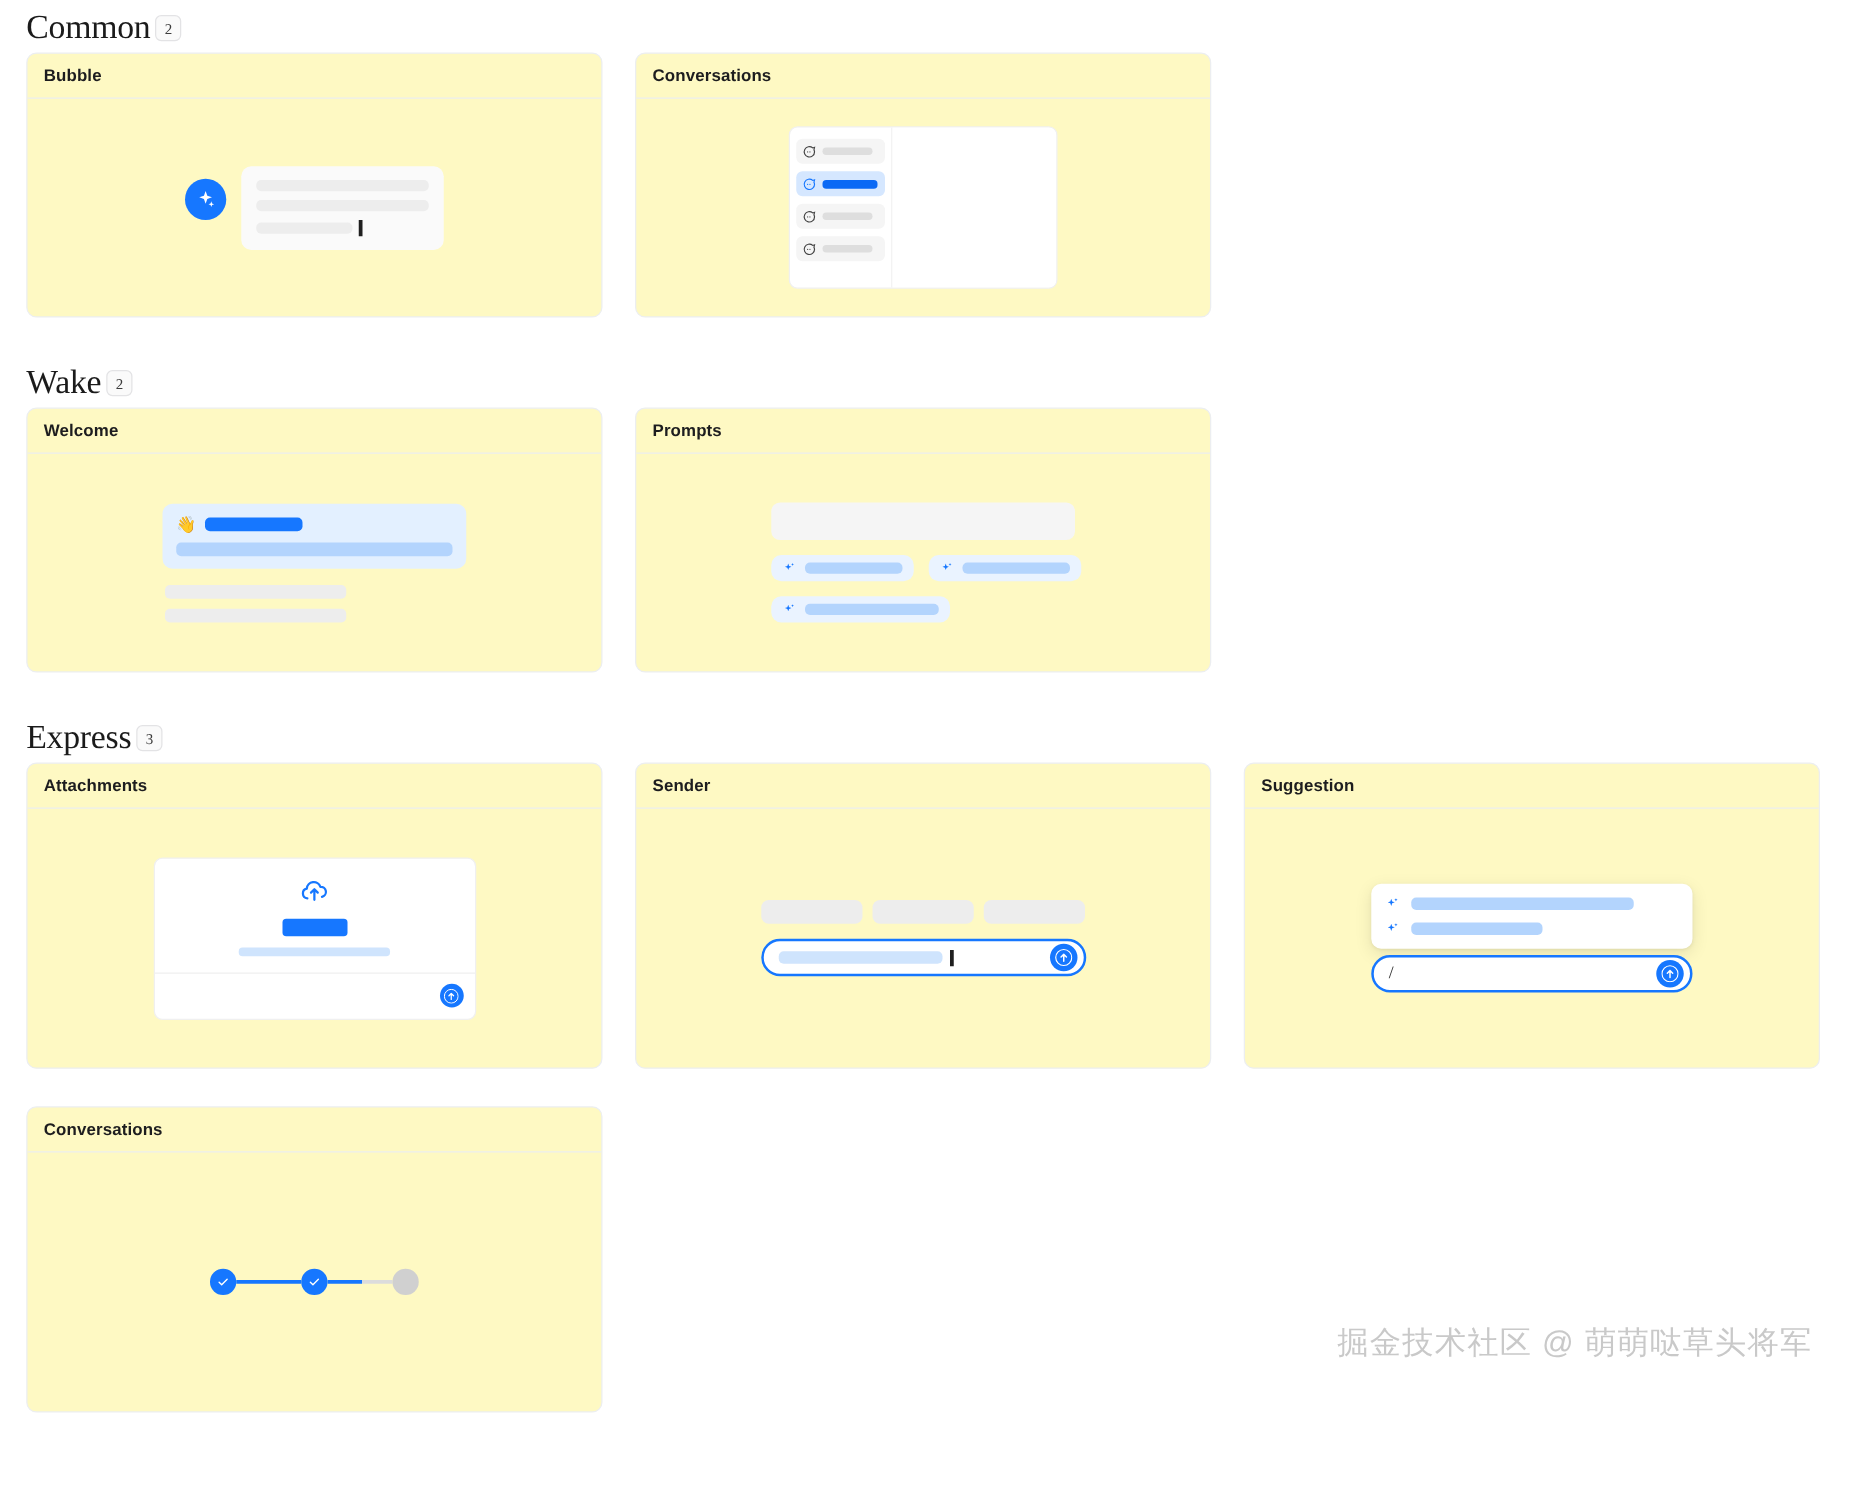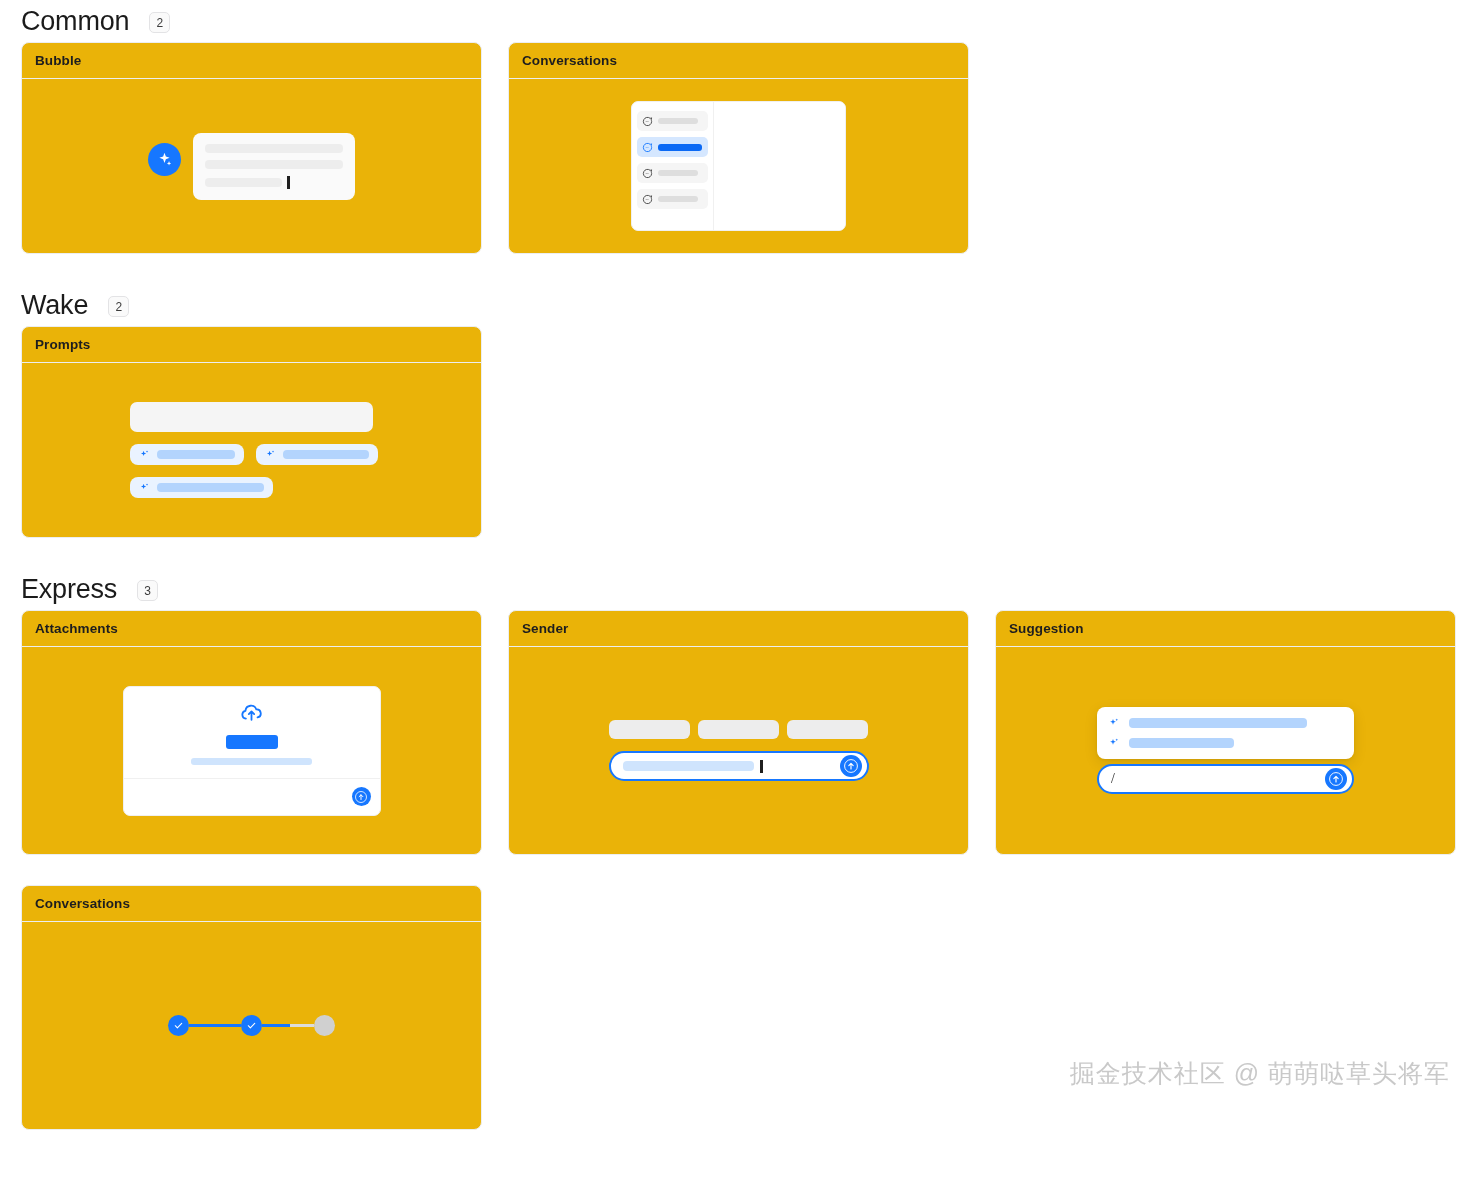--- a/index.html
+++ b/index.html
@@ -10,23 +10,24 @@
     color: #1f1f1f;
   }
   body { width: 1482px; height: 1204px; position: relative; overflow: hidden; }
 
   .page { padding: 0 0 0 0; position: relative; }
 
   
   .section-head {
     display: flex;
     align-items: center;
-    gap: 20px;
+    gap: 4px;
     padding-left: 21px;
     height: 42px;
+    font-family: Liberation Serif, serif;
   }
   .section-title {
     font-size: 27px;
     font-weight: 400;
     letter-spacing: -0.2px;
     color: #1b1b1b;
     line-height: 1;
   }
   .section-badge {
     display: inline-flex;
@@ -49,21 +50,21 @@
     display: flex;
     gap: 26px;
     padding-left: 21px;
     padding-right: 27px;
   }
   .card {
     width: 461px;
     flex: 0 0 461px;
     border: 1px solid #eceef0;
     border-radius: 8px;
-    background: #eab308;
+    background: #fef9c3;
     overflow: hidden;
   }
   .card-header {
     height: 36px;
     display: flex;
     align-items: center;
     padding: 0 13px;
     border-bottom: 1px solid #eceef0;
     font-size: 13.5px;
     font-weight: bold;
@@ -340,20 +341,38 @@
 
   <div class="gap-30"></div>
 
   <div class="section-head">
     <div class="section-title">Wake</div>
     <div class="section-badge">2</div>
   </div>
 
   <div class="card-row">
 
+    <div class="card">
+      <div class="card-header">Welcome</div>
+      <div class="card-body">
+        <div class="welcome-wrap">
+          <div class="welcome-banner">
+            <div class="welcome-row1">
+              <span class="wave">👋</span>
+              <div class="sk-blue-strong"></div>
+            </div>
+            <div class="sk-blue"></div>
+          </div>
+          <div class="welcome-lines">
+            <div class="sk" style="width:60%"></div>
+            <div class="sk" style="width:60%"></div>
+          </div>
+        </div>
+      </div>
+    </div>
 
     <div class="card">
       <div class="card-header">Prompts</div>
       <div class="card-body">
         <div class="prompts-wrap">
           <div class="prompt-title-box"></div>
           <div class="prompt-row">
             <div class="prompt-chip">
               <svg width="11" height="11" viewBox="0 0 24 24">
                   <path fill="#1677ff" d="M10 4l1.5 4.2L15.7 9.7 11.5 11.2 10 15.4 8.5 11.2 4.3 9.7 8.5 8.2z"></path>

